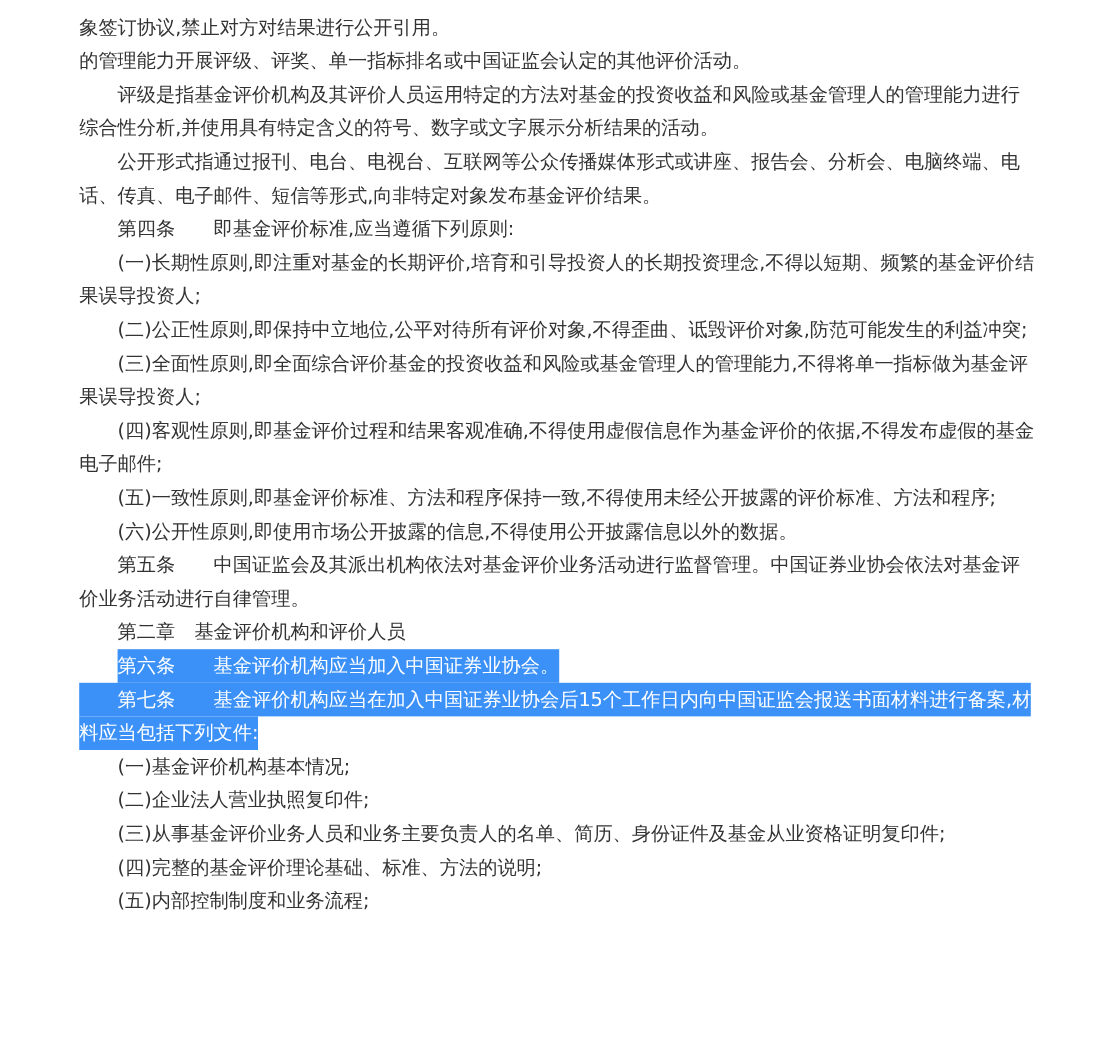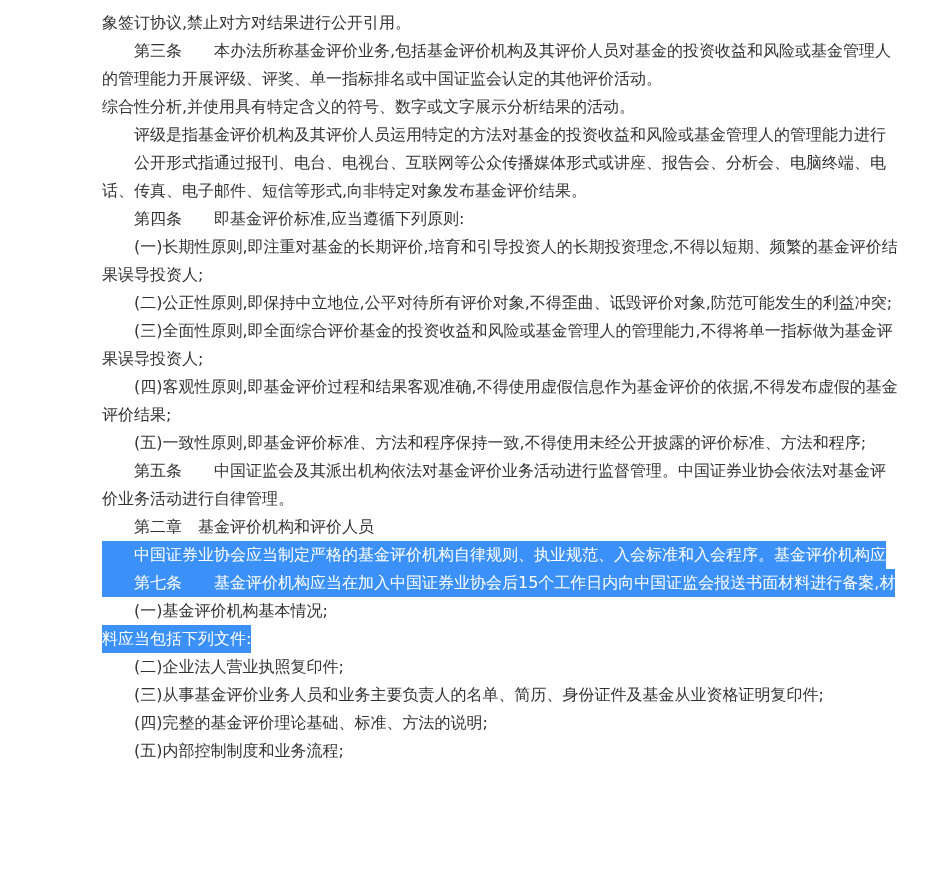--- a/index.html
+++ b/index.html
@@ -19,58 +19,57 @@
     height: 872px;
     padding: 9px 18px 0 66px;
     font-size: 16px;
     color: var(--text-color, #333333);
     background: var(--page-bg, #ffffff);
   }
   .line {
     height: 28px;
     line-height: 28px;
     white-space: pre;
-    margin-left: 36px;
   }
   .seg {
     display: inline-block;
     height: 28px;
     line-height: 28px;
     vertical-align: top;
     white-space: pre;
   }
   .hl {
     background: var(--sel-bg, #3b91f7);
     color: var(--sel-text, #ffffff);
   }
 </style>
 </head>
 <body>
 
 <main class="doc">
     <div class="line"><span class="seg">象签订协议,禁止对方对结果进行公开引用。</span></div>
-    <div class="line"><span class="seg">　　第三条　　本办法所称基金评价业务,包括基金评价机构及其评价人员对基金的投资收益和风险或基金管理人</span></div>
     <div class="line"><span class="seg">的管理能力开展评级、评奖、单一指标排名或中国证监会认定的其他评价活动。</span></div>
+    <div class="line"><span class="seg">　　评级是指基金评价机构及其评价人员运用特定的方法对基金的投资收益和风险或基金管理人的管理能力进行</span></div>
     <div class="line"><span class="seg">综合性分析,并使用具有特定含义的符号、数字或文字展示分析结果的活动。</span></div>
-    <div class="line"><span class="seg">　　评级是指基金评价机构及其评价人员运用特定的方法对基金的投资收益和风险或基金管理人的管理能力进行</span></div>
     <div class="line"><span class="seg">　　公开形式指通过报刊、电台、电视台、互联网等公众传播媒体形式或讲座、报告会、分析会、电脑终端、电</span></div>
     <div class="line"><span class="seg">话、传真、电子邮件、短信等形式,向非特定对象发布基金评价结果。</span></div>
     <div class="line"><span class="seg">　　第四条　　即基金评价标准,应当遵循下列原则:</span></div>
     <div class="line"><span class="seg">　　(一)长期性原则,即注重对基金的长期评价,培育和引导投资人的长期投资理念,不得以短期、频繁的基金评价结</span></div>
     <div class="line"><span class="seg">果误导投资人;</span></div>
     <div class="line"><span class="seg">　　(二)公正性原则,即保持中立地位,公平对待所有评价对象,不得歪曲、诋毁评价对象,防范可能发生的利益冲突;</span></div>
     <div class="line"><span class="seg">　　(三)全面性原则,即全面综合评价基金的投资收益和风险或基金管理人的管理能力,不得将单一指标做为基金评</span></div>
     <div class="line"><span class="seg">果误导投资人;</span></div>
     <div class="line"><span class="seg">　　(四)客观性原则,即基金评价过程和结果客观准确,不得使用虚假信息作为基金评价的依据,不得发布虚假的基金</span></div>
-    <div class="line"><span class="seg">评价结果;</span></div>
+    <div class="line"><span class="seg">电子邮件;</span></div>
     <div class="line"><span class="seg">　　(五)一致性原则,即基金评价标准、方法和程序保持一致,不得使用未经公开披露的评价标准、方法和程序;</span></div>
+    <div class="line"><span class="seg">　　(六)公开性原则,即使用市场公开披露的信息,不得使用公开披露信息以外的数据。</span></div>
     <div class="line"><span class="seg">　　第五条　　中国证监会及其派出机构依法对基金评价业务活动进行监督管理。中国证券业协会依法对基金评</span></div>
     <div class="line"><span class="seg">价业务活动进行自律管理。</span></div>
     <div class="line"><span class="seg">　　第二章　基金评价机构和评价人员</span></div>
-    <div class="line"><span class="seg hl">　　中国证券业协会应当制定严格的基金评价机构自律规则、执业规范、入会标准和入会程序。基金评价机构应</span></div>
+    <div class="line"><span class="seg">　　</span><span class="seg hl">第六条　　基金评价机构应当加入中国证券业协会。</span></div>
     <div class="line"><span class="seg hl">　　第七条　　基金评价机构应当在加入中国证券业协会后15个工作日内向中国证监会报送书面材料进行备案,材</span></div>
+    <div class="line"><span class="seg hl">料应当包括下列文件:</span></div>
     <div class="line"><span class="seg">　　(一)基金评价机构基本情况;</span></div>
-    <div class="line"><span class="seg hl">料应当包括下列文件:</span></div>
     <div class="line"><span class="seg">　　(二)企业法人营业执照复印件;</span></div>
     <div class="line"><span class="seg">　　(三)从事基金评价业务人员和业务主要负责人的名单、简历、身份证件及基金从业资格证明复印件;</span></div>
     <div class="line"><span class="seg">　　(四)完整的基金评价理论基础、标准、方法的说明;</span></div>
     <div class="line"><span class="seg">　　(五)内部控制制度和业务流程;</span></div>
   </main>
 
 </body></html>

